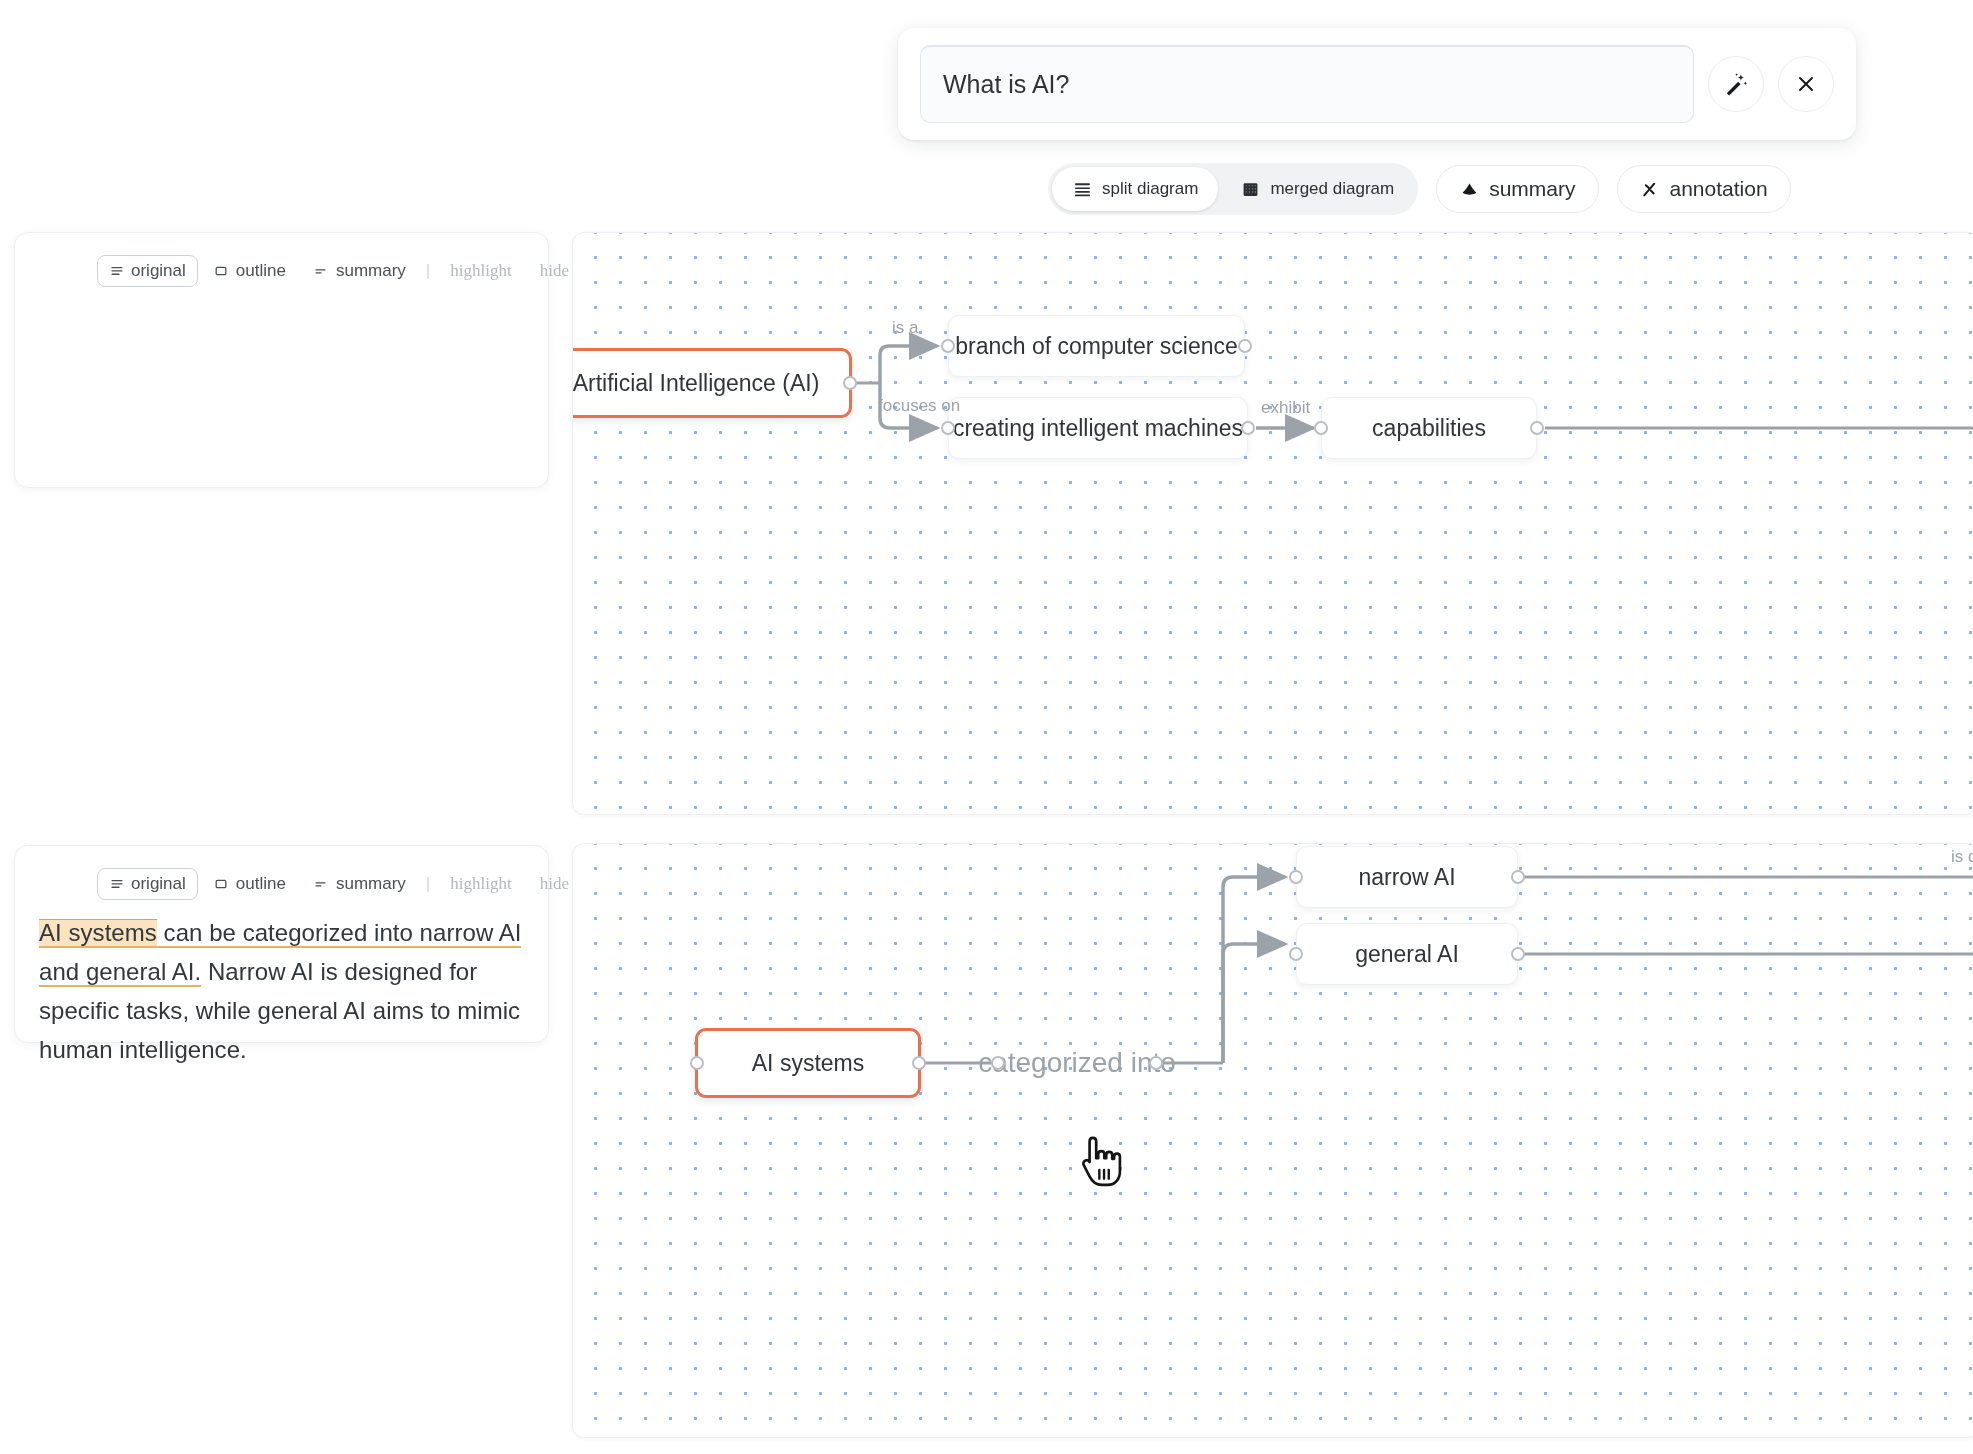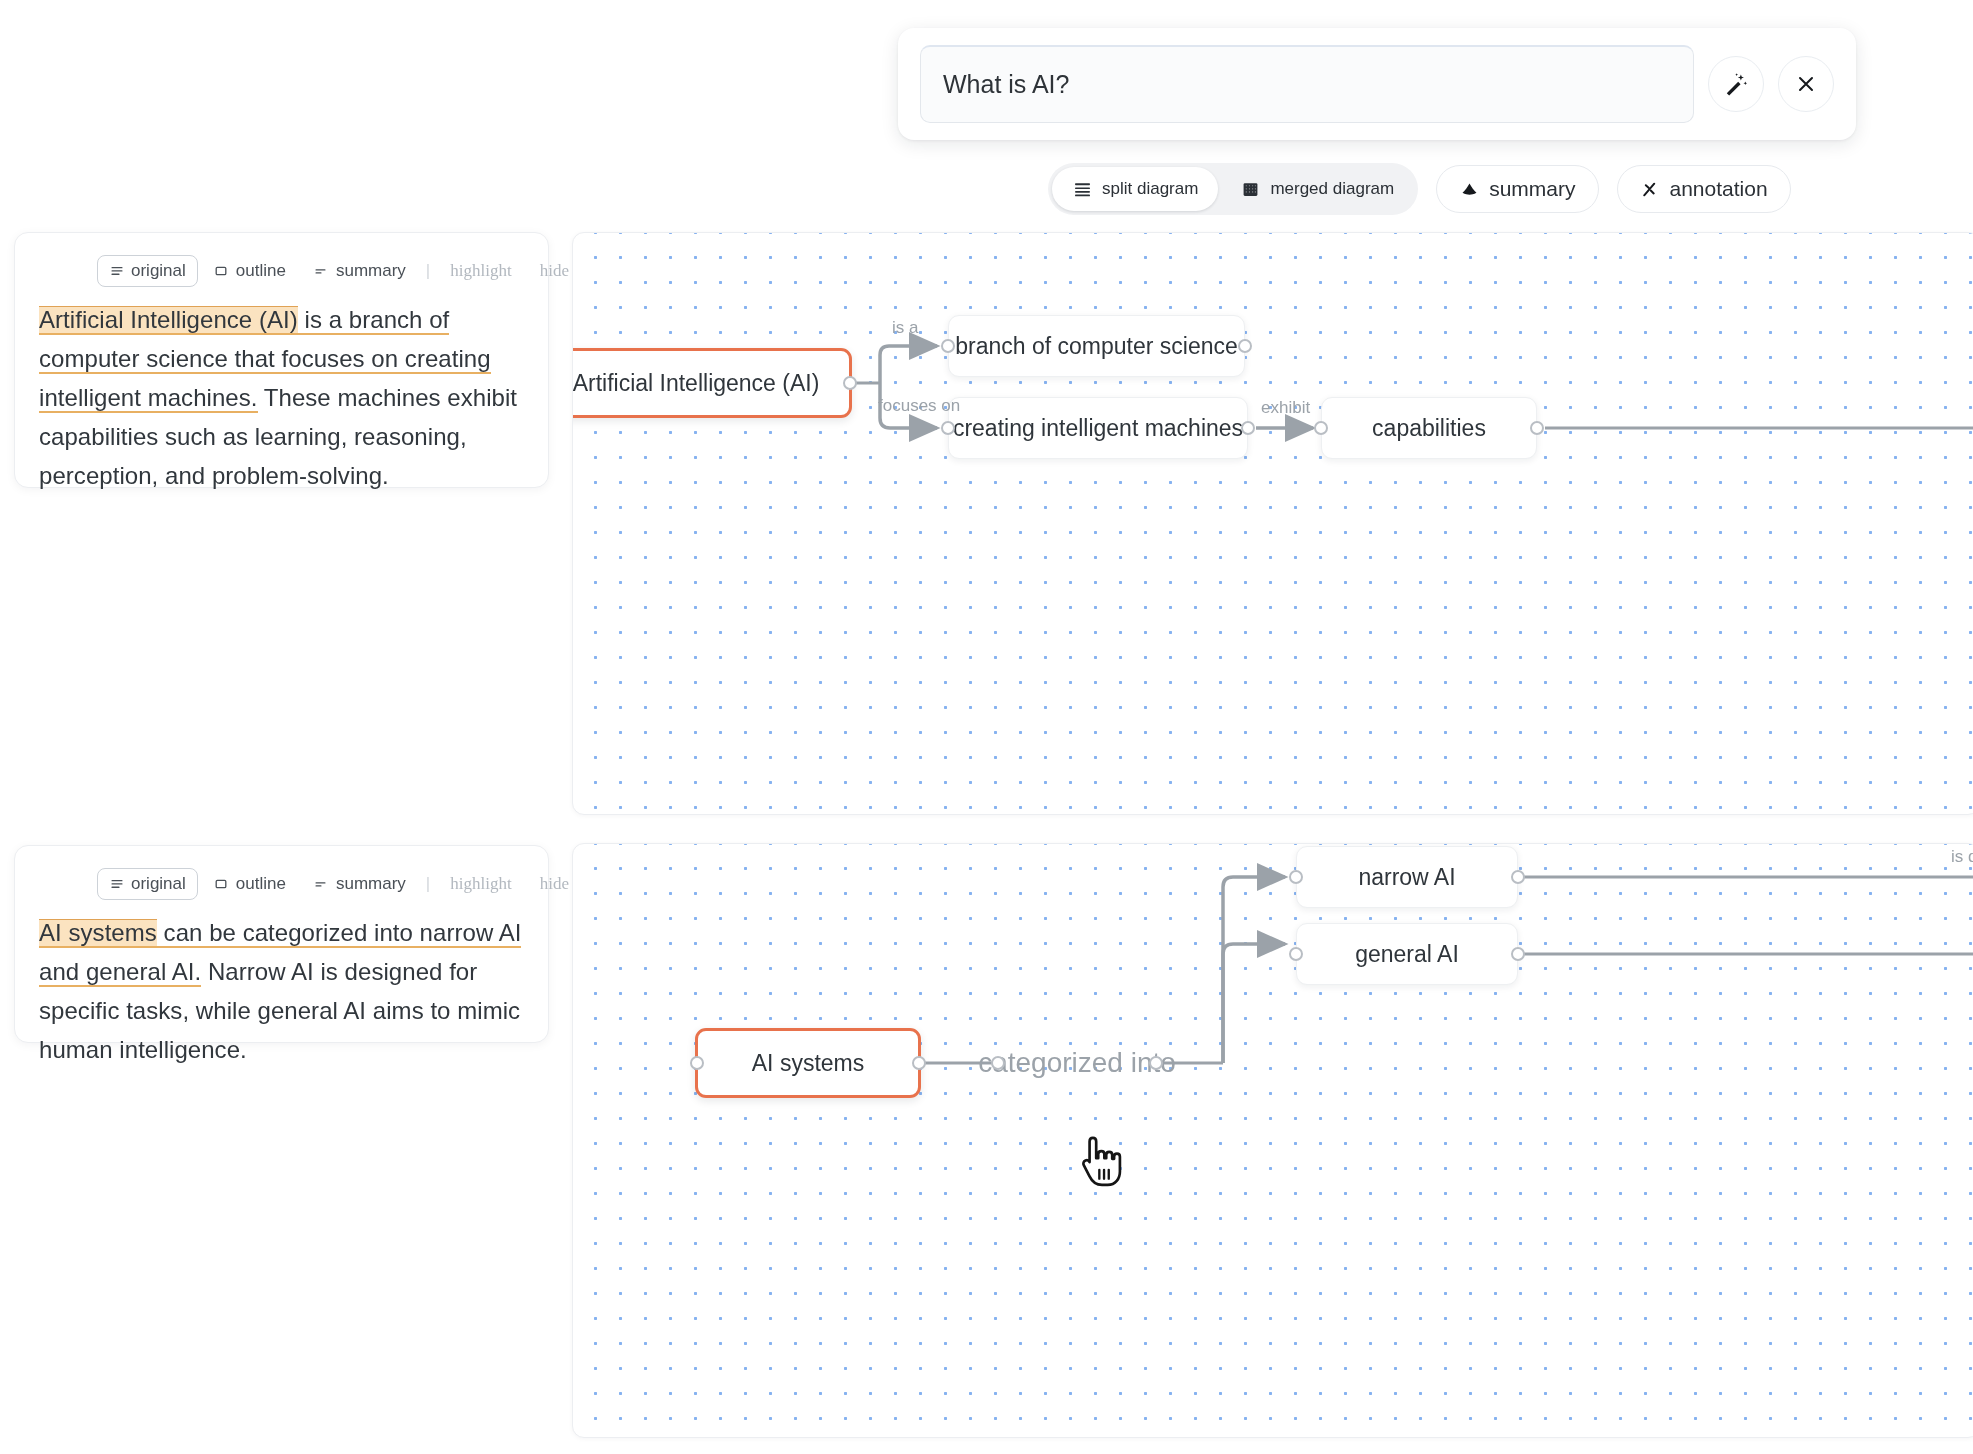--- a/index.html
+++ b/index.html
@@ -356,21 +356,20 @@
         <span>summary</span>
       </button>
       <span class="ctab-div">|</span>
       <button class="ctab muted">
         <span>highlight</span>
       </button>
       <button class="ctab muted">
         <span>hide</span>
       </button>
     </div>
-    <div class="card-body"><span class="hl">Artificial Intelligence (AI)</span><span class="ul-orange"> is a branch of computer science that focuses on creating intelligent machines.</span><span> These machines exhibit capabilities such as learning, reasoning, perception, and problem-solving.</span></div>
   </div>
 
   <div class="text-card" id="card-2">
     <div class="card-tabs">
       <button class="ctab sel">
         <span class="cicon">
           <svg width="14" height="14" viewBox="0 0 14 14">
             <rect x="1.5" y="3" width="11" height="1.3" rx="0.5" fill="#4a5057"></rect>
             <rect x="1.5" y="6.3" width="11" height="1.3" rx="0.5" fill="#4a5057"></rect>
             <rect x="1.5" y="9.6" width="8" height="1.3" rx="0.5" fill="#4a5057"></rect>

